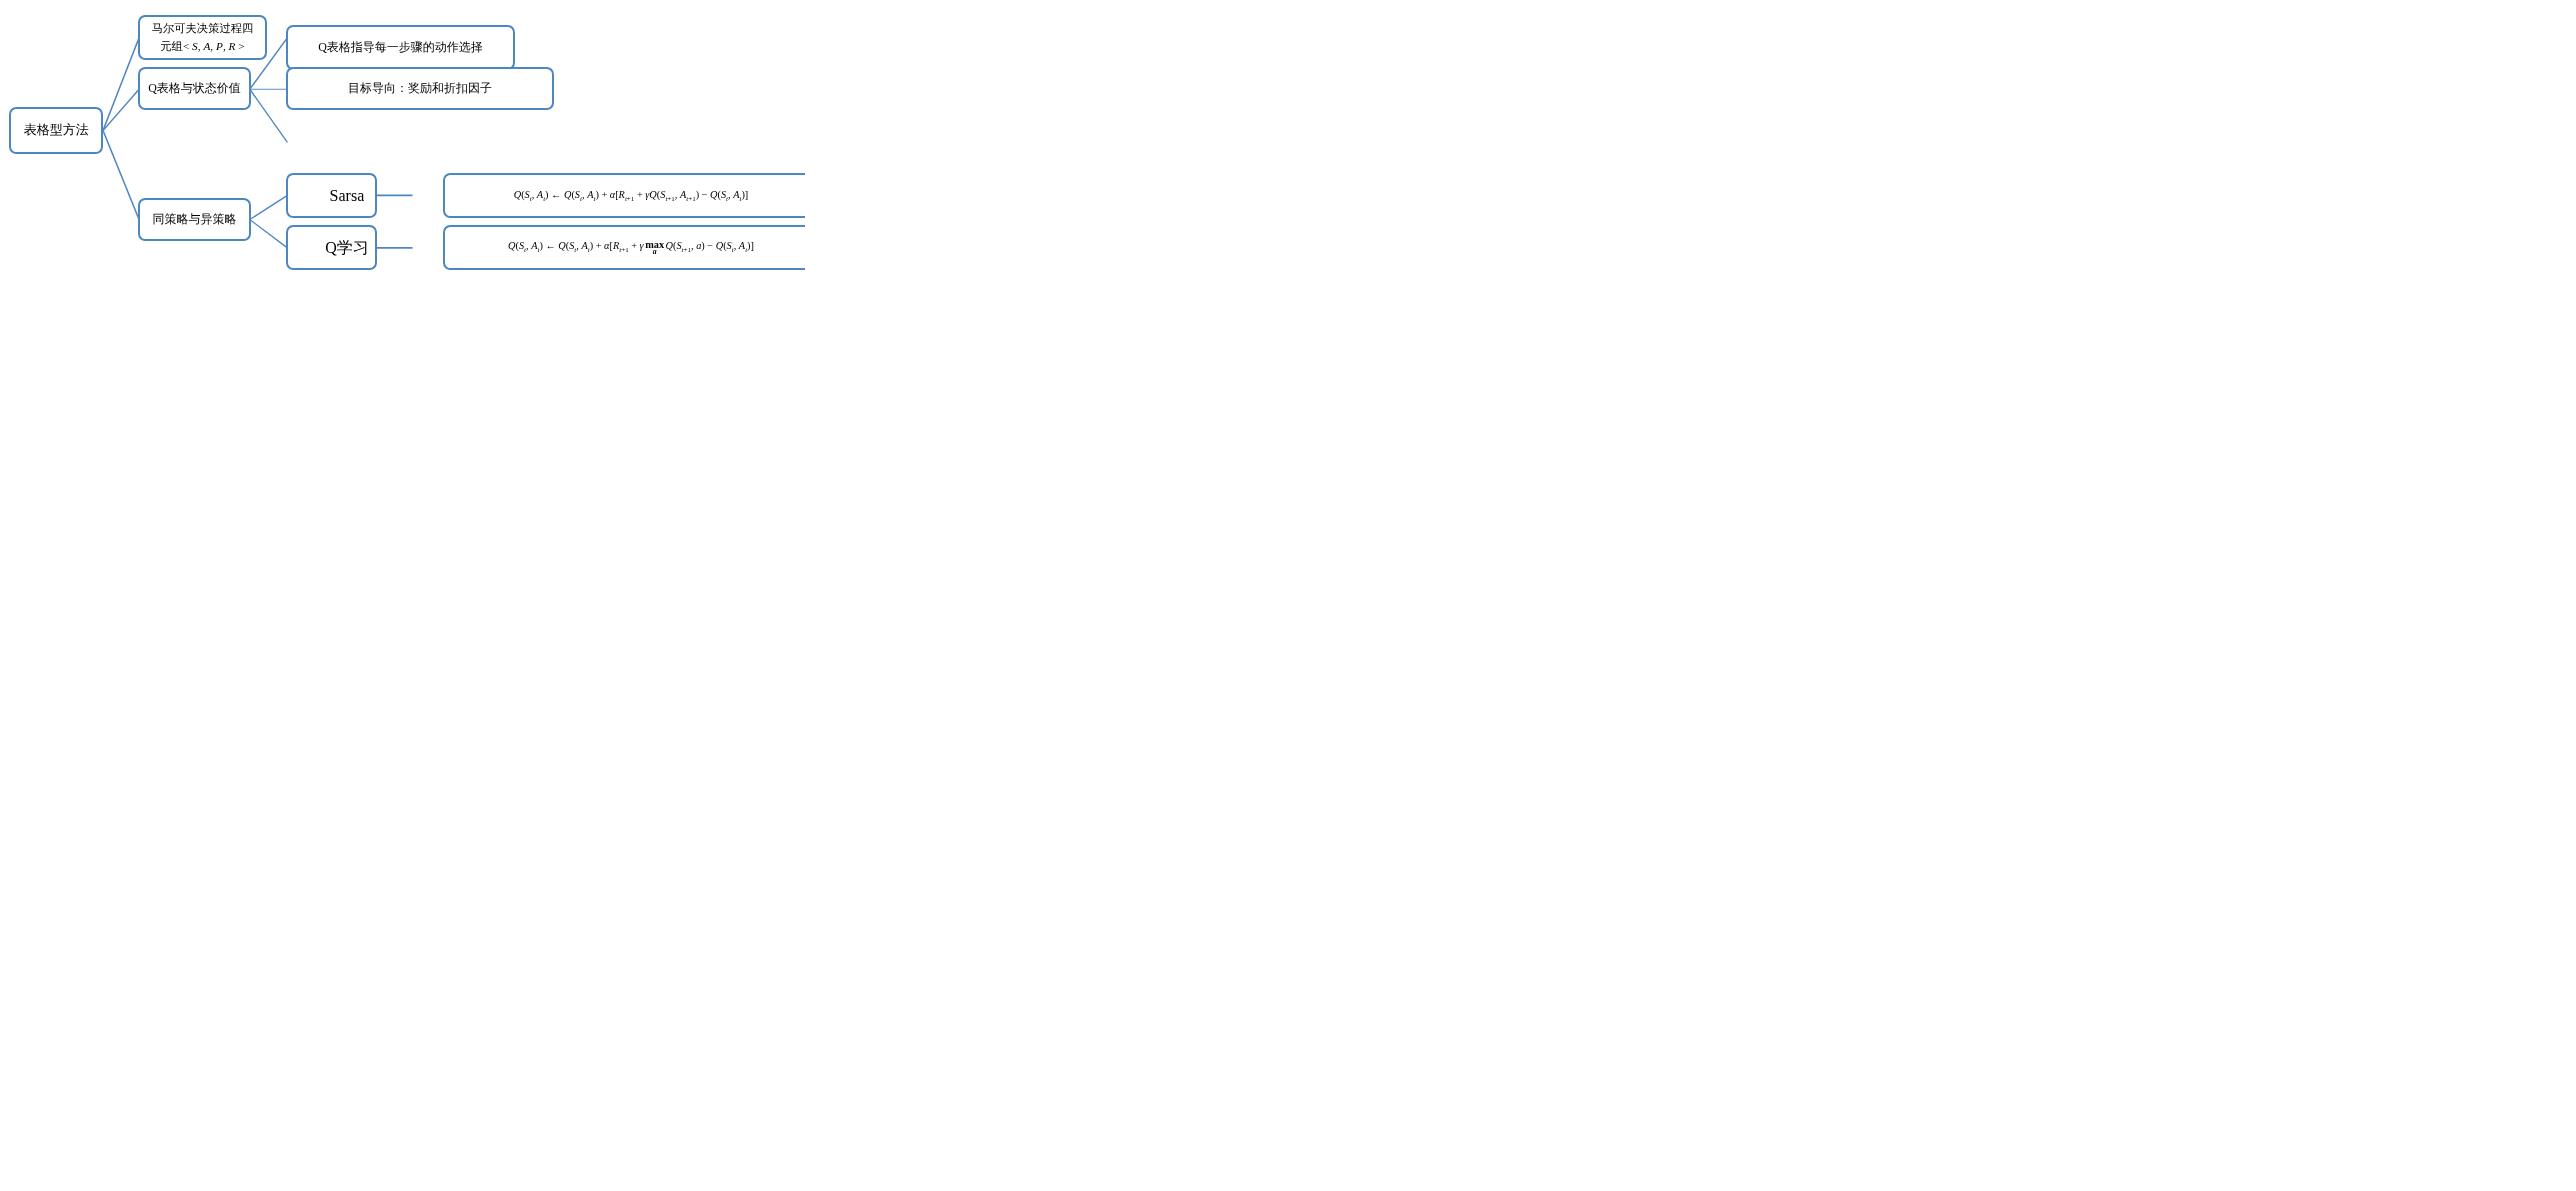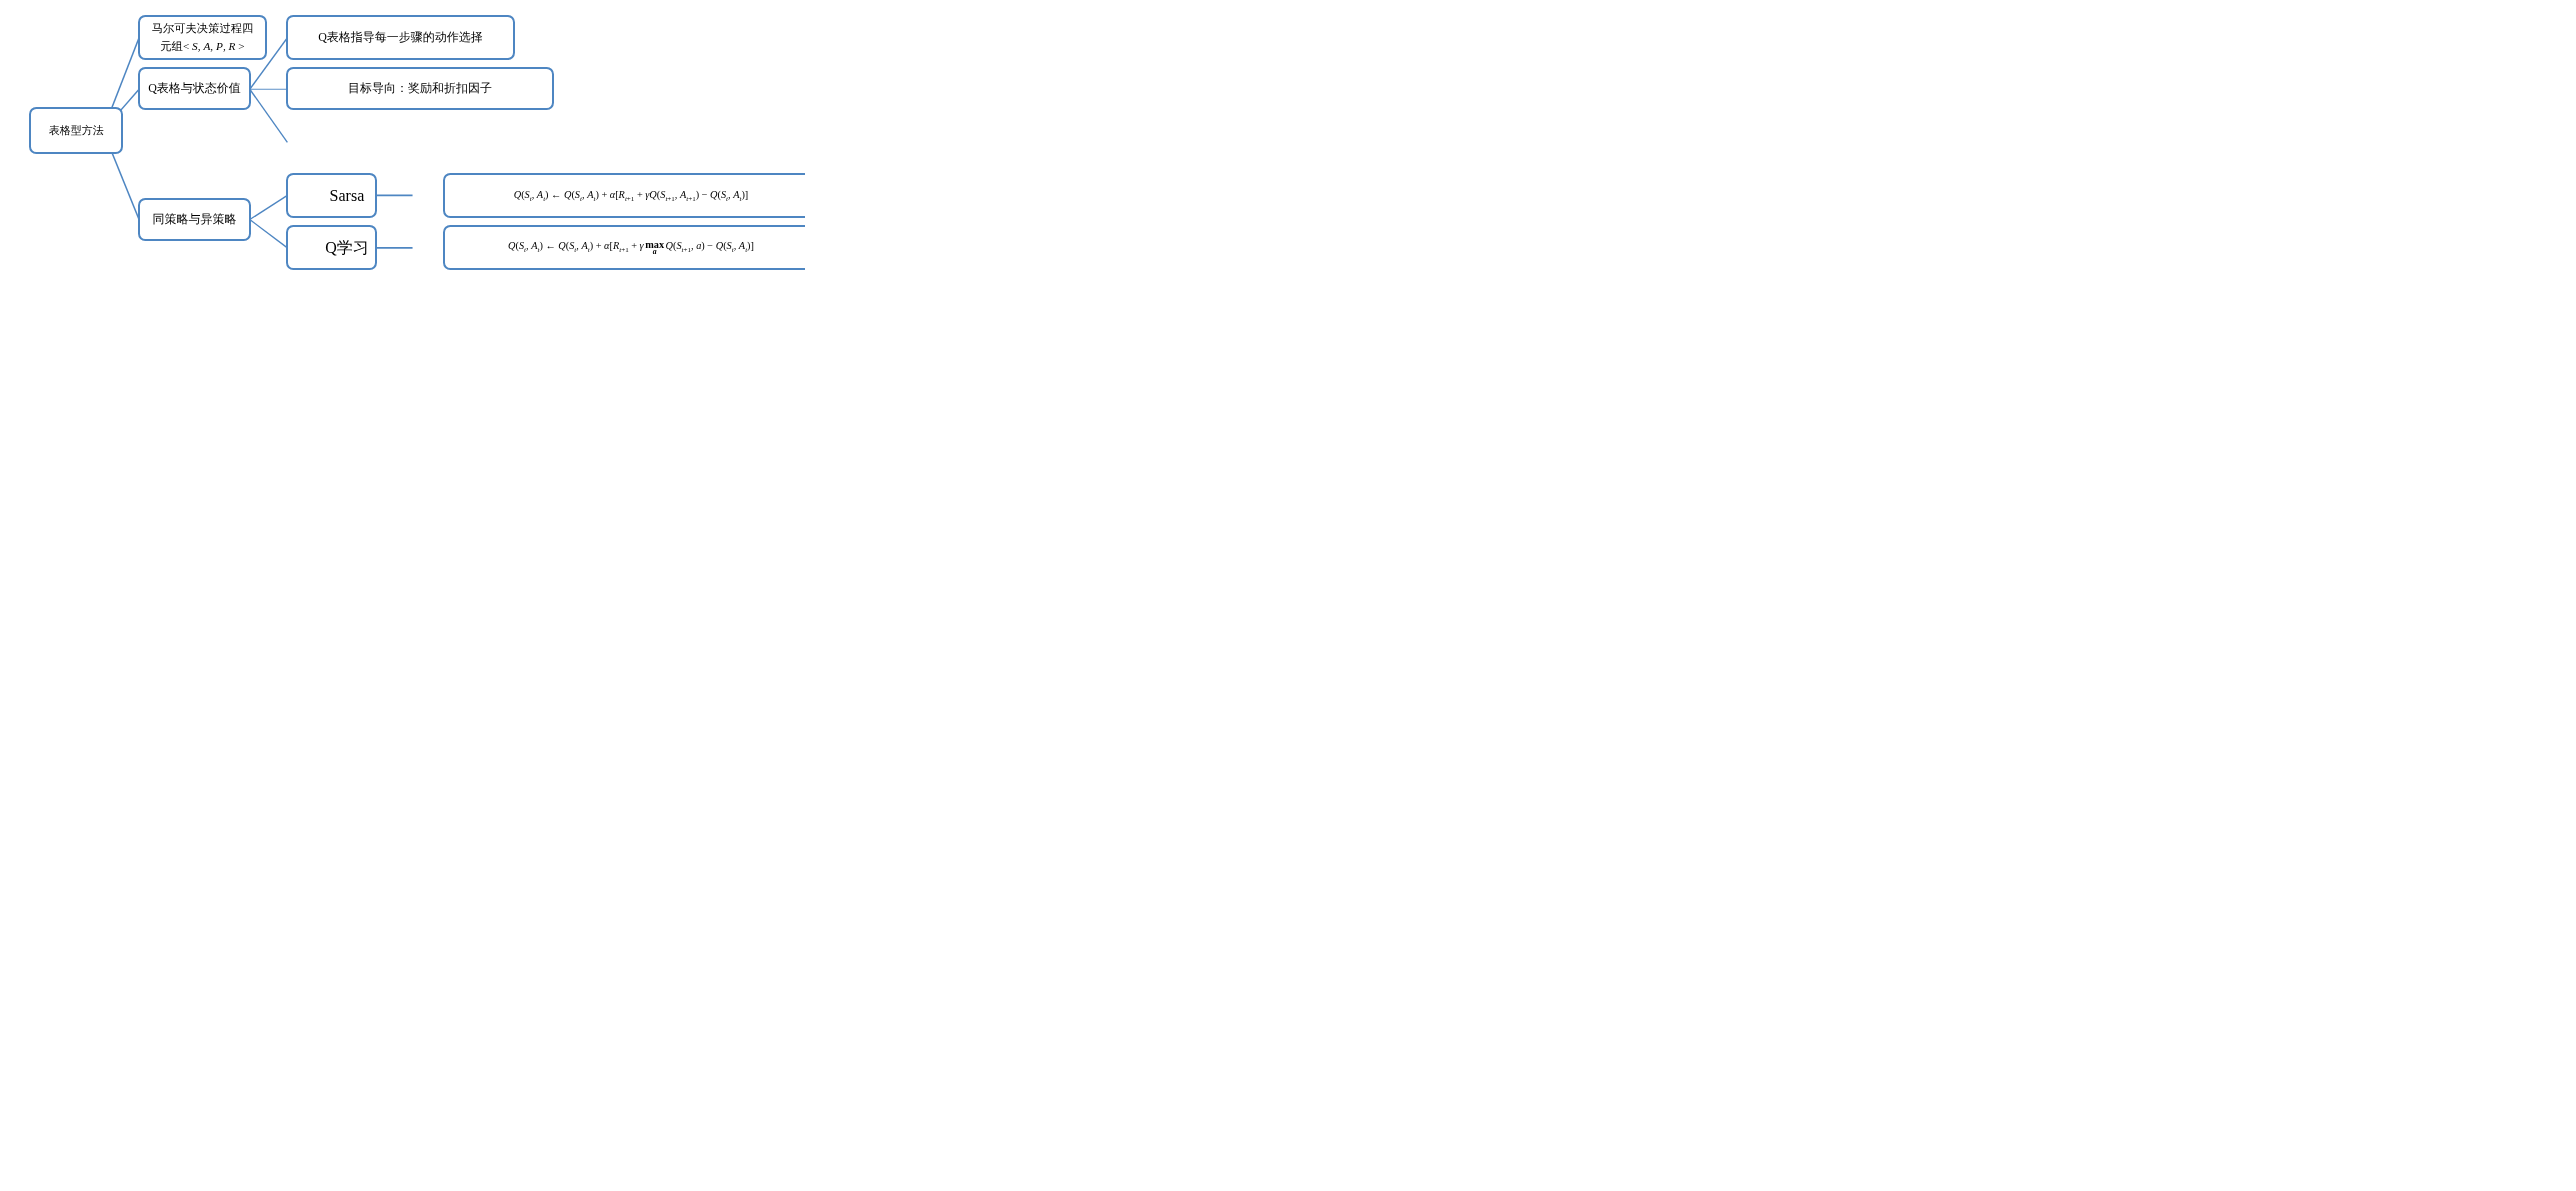--- a/index.html
+++ b/index.html
@@ -33,21 +33,21 @@
     border:2.6px solid var(--blue);
     border-radius:7.2px;
     display:flex;
     align-items:center;
     justify-content:center;
     text-align:center;
     padding:2.1px 5.2px;
     font-size:12px;
     line-height:1.45;
   }
-  .node.root{font-size:11px;margin-left:20px;}
+  .node.root{font-size:13px;}
   .node.latin{font-size:16px;padding-left:36px;}
   .node.formula{
     font-size:10.3px;
     white-space:nowrap;
     padding:2.1px 3.1px;
     margin-left:31px;
   }
   .node.formula sub{font-size:0.68em;line-height:0;}
   .node.mdp{font-size:11.3px;line-height:1.55;}
   .maxop{
@@ -87,21 +87,21 @@
   </div>
 
   <div class="node" style="left:138px;top:67px;width:113px;height:43px;">
     <span>Q表格与状态价值</span>
   </div>
 
   <div class="node" style="left:138px;top:198px;width:113px;height:43px;">
     <span>同策略与异策略</span>
   </div>
 
-  <div class="node" style="left:286px;top:15px;width:229px;height:45px;">
+  <div class="node" style="left:286px;top:25px;width:229px;height:45px;">
     <span>Q表格指导每一步骤的动作选择</span>
   </div>
 
   <div class="node" style="left:286px;top:67px;width:268px;height:43px;">
     <span>目标导向：奖励和折扣因子</span>
   </div>
 
 
   <div class="node latin" style="left:286px;top:173px;width:91px;height:45px;">
     <span>Sarsa</span>

